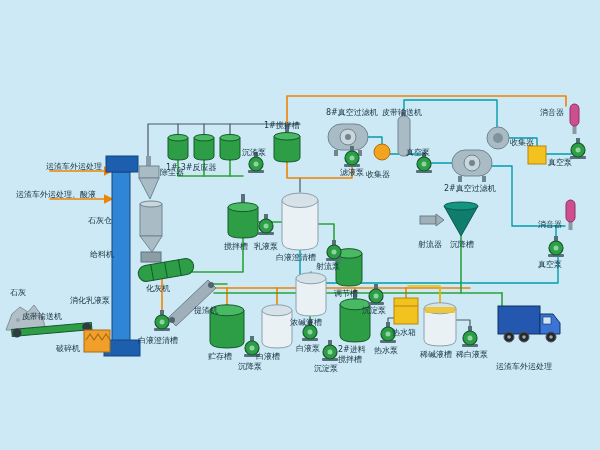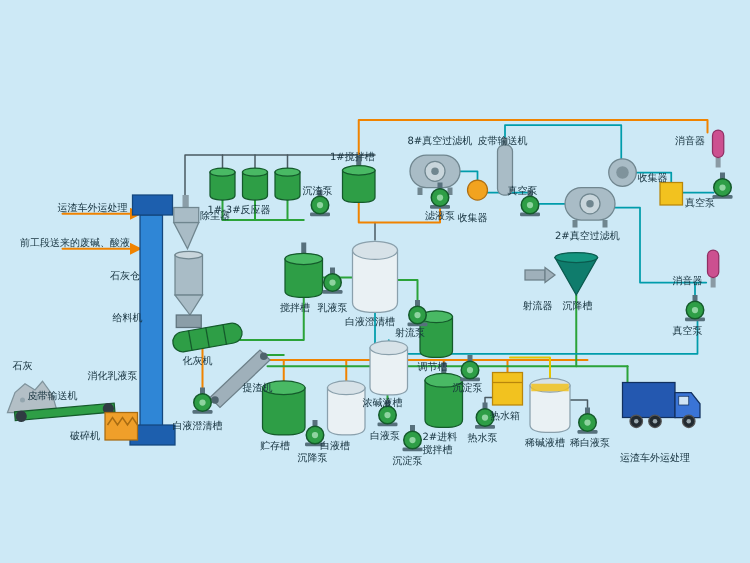--- a/index.html
+++ b/index.html
@@ -222,21 +222,21 @@
   <use href="#pump" transform="translate(334,252)"></use>
   <use href="#pump" transform="translate(310,332)"></use>
   <use href="#pump" transform="translate(376,296)"></use>
   <use href="#pump" transform="translate(252,348)"></use>
   <use href="#pump" transform="translate(330,352)"></use>
   <use href="#pump" transform="translate(388,334)"></use>
   <use href="#pump" transform="translate(470,338)"></use>
 </svg>
 
 <div class="lbl" style="left:46px;top:162px">运渣车外运处理</div>
-<div class="lbl" style="left:16px;top:190px">前工段送来的废碱、酸液</div>
+<div class="lbl" style="left:16px;top:190px">运渣车外运处理、酸液</div>
 <div class="lbl" style="left:160px;top:168px">除尘器</div>
 <div class="lbl" style="left:88px;top:216px">石灰仓</div>
 <div class="lbl" style="left:90px;top:250px">给料机</div>
 <div class="lbl" style="left:146px;top:284px">化灰机</div>
 <div class="lbl" style="left:10px;top:288px">石灰</div>
 <div class="lbl" style="left:22px;top:312px">皮带输送机</div>
 <div class="lbl" style="left:56px;top:344px">破碎机</div>
 <div class="lbl" style="left:70px;top:296px">消化乳液泵</div>
 <div class="lbl" style="left:138px;top:336px">白液澄清槽</div>
 <div class="lbl" style="left:194px;top:306px">提渣机</div>

